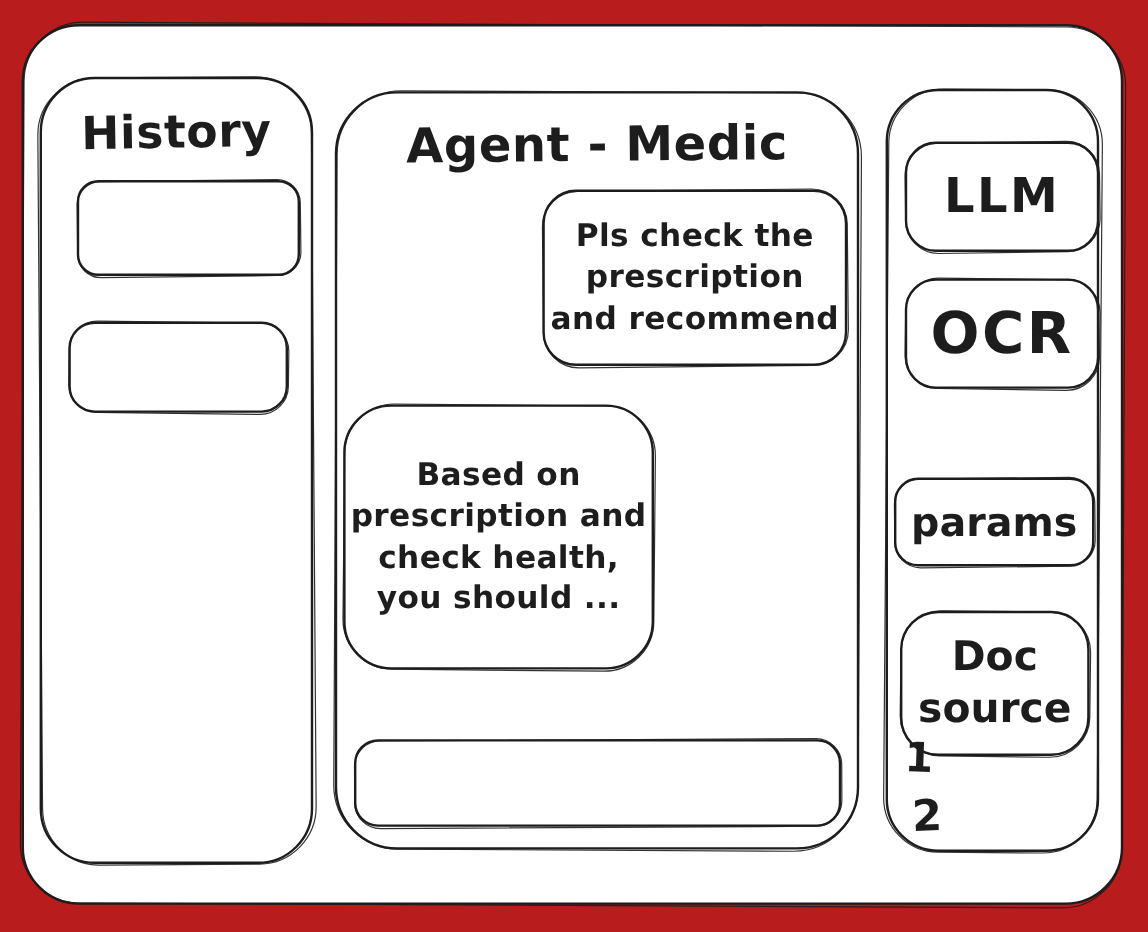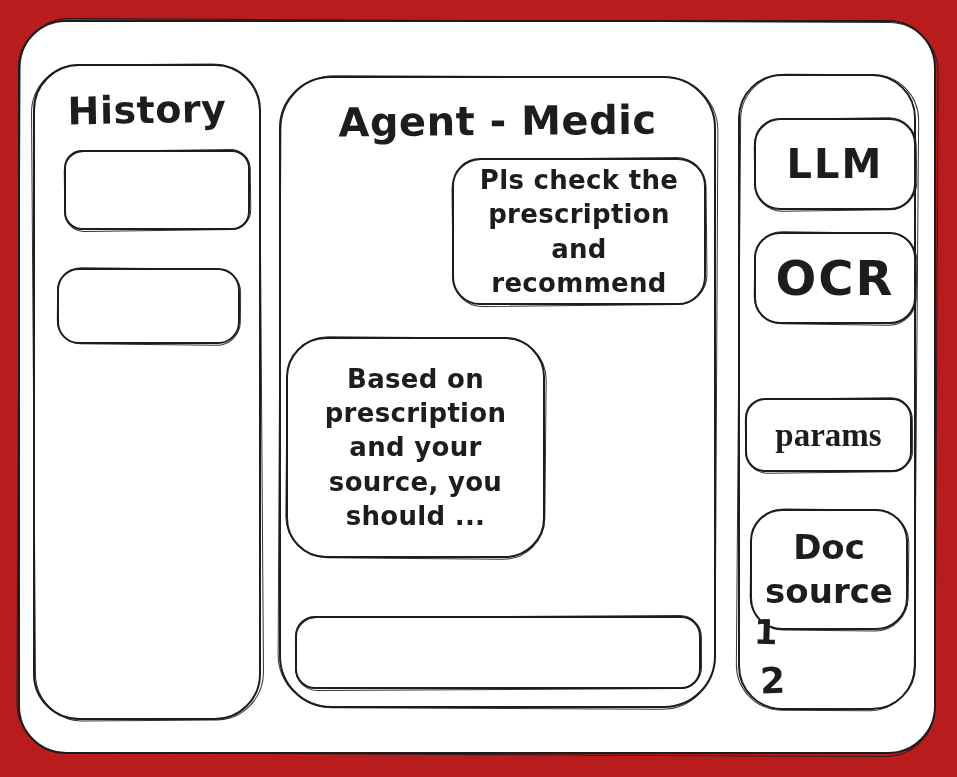--- a/index.html
+++ b/index.html
@@ -55,60 +55,60 @@
   .chat-title { left: 0; right: 0; top: 20px; font-size: 40px; text-align: center; transform: rotate(-0.5deg); }
   .bubble {
     display: flex;
     align-items: center;
     justify-content: center;
     text-align: center;
     font-weight: bold;
     font-size: 26px;
     line-height: 1.32;
     letter-spacing: 0.3px;
-    padding: 6px 20px;
+    padding: 6px 3px;
   }
   .user-bubble      { left: 171px; top: 80px;  width: 254px; height: 147px; --r: 28px; --tilt: -0.6deg; }
   .assistant-bubble { left: 5px;   top: 259px; width: 259px; height: 221px; --r: 40px; --tilt: 0.55deg; }
   .chat-input       { left: 14px;  top: 538px; width: 406px; height: 73px; --r: 20px; --tilt: -0.3deg; cursor: text; }
 
   
   .tools-panel { left: 738px; top: 74px; width: 178px; height: 636px; --r: 44px; --tilt: 0.45deg; }
   .tool-btn {
     display: flex;
     align-items: center;
     justify-content: center;
     text-align: center;
     font-weight: bold;
     cursor: pointer;
   }
   .btn-llm    { left: 14px; top: 42px;  width: 162px; height: 92px;  --r: 26px; --tilt: -0.8deg; font-size: 40px; letter-spacing: 2px; }
   .btn-ocr    { left: 14px; top: 156px; width: 162px; height: 92px;  --r: 26px; --tilt: 0.8deg;  font-size: 48px; letter-spacing: 2px; }
-  .btn-params { left: 5px;  top: 322px; width: 167px; height: 74px;  --r: 20px; --tilt: -0.6deg; font-size: 33px; font-family: Liberation Serif, serif; }
+  .btn-params { left: 5px;  top: 322px; width: 167px; height: 74px;  --r: 20px; --tilt: -0.6deg; font-size: 33px; }
   .btn-doc    { left: 10px; top: 433px; width: 158px; height: 121px; --r: 32px; --tilt: 0.7deg;  font-size: 34px; line-height: 1.28; white-space: normal; }
   .doc-item-1 { left: 14px; top: 536px; font-size: 34px; transform: rotate(2deg); cursor: pointer; }
   .doc-item-2 { left: 20px; top: 584px; font-size: 36px; transform: rotate(-2deg); cursor: pointer; }
 </style>
 </head>
 <body>
 
 <div class="canvas">
 
   <div class="sketch frame"></div>
 
   <div class="sketch history-panel">
     <div class="txt history-title">History</div>
     <div class="sketch hist-item-1"></div>
     <div class="sketch hist-item-2"></div>
   </div>
 
   <div class="sketch chat-panel">
     <div class="txt chat-title">Agent - Medic</div>
     <div class="sketch bubble user-bubble">Pls check the prescription and recommend</div>
-    <div class="sketch bubble assistant-bubble">Based on prescription and your source, you should ...</div>
+    <div class="sketch bubble assistant-bubble">Based on prescription and check health, you should ...</div>
     <div class="sketch chat-input" role="textbox"></div>
   </div>
 
   <div class="sketch tools-panel">
     <div class="sketch tool-btn btn-llm">LLM</div>
     <div class="sketch tool-btn btn-ocr">OCR</div>
     <div class="sketch tool-btn btn-params">params</div>
     <div class="sketch tool-btn btn-doc">Doc source</div>
     <div class="txt doc-item-1">1</div>
     <div class="txt doc-item-2">2</div>

